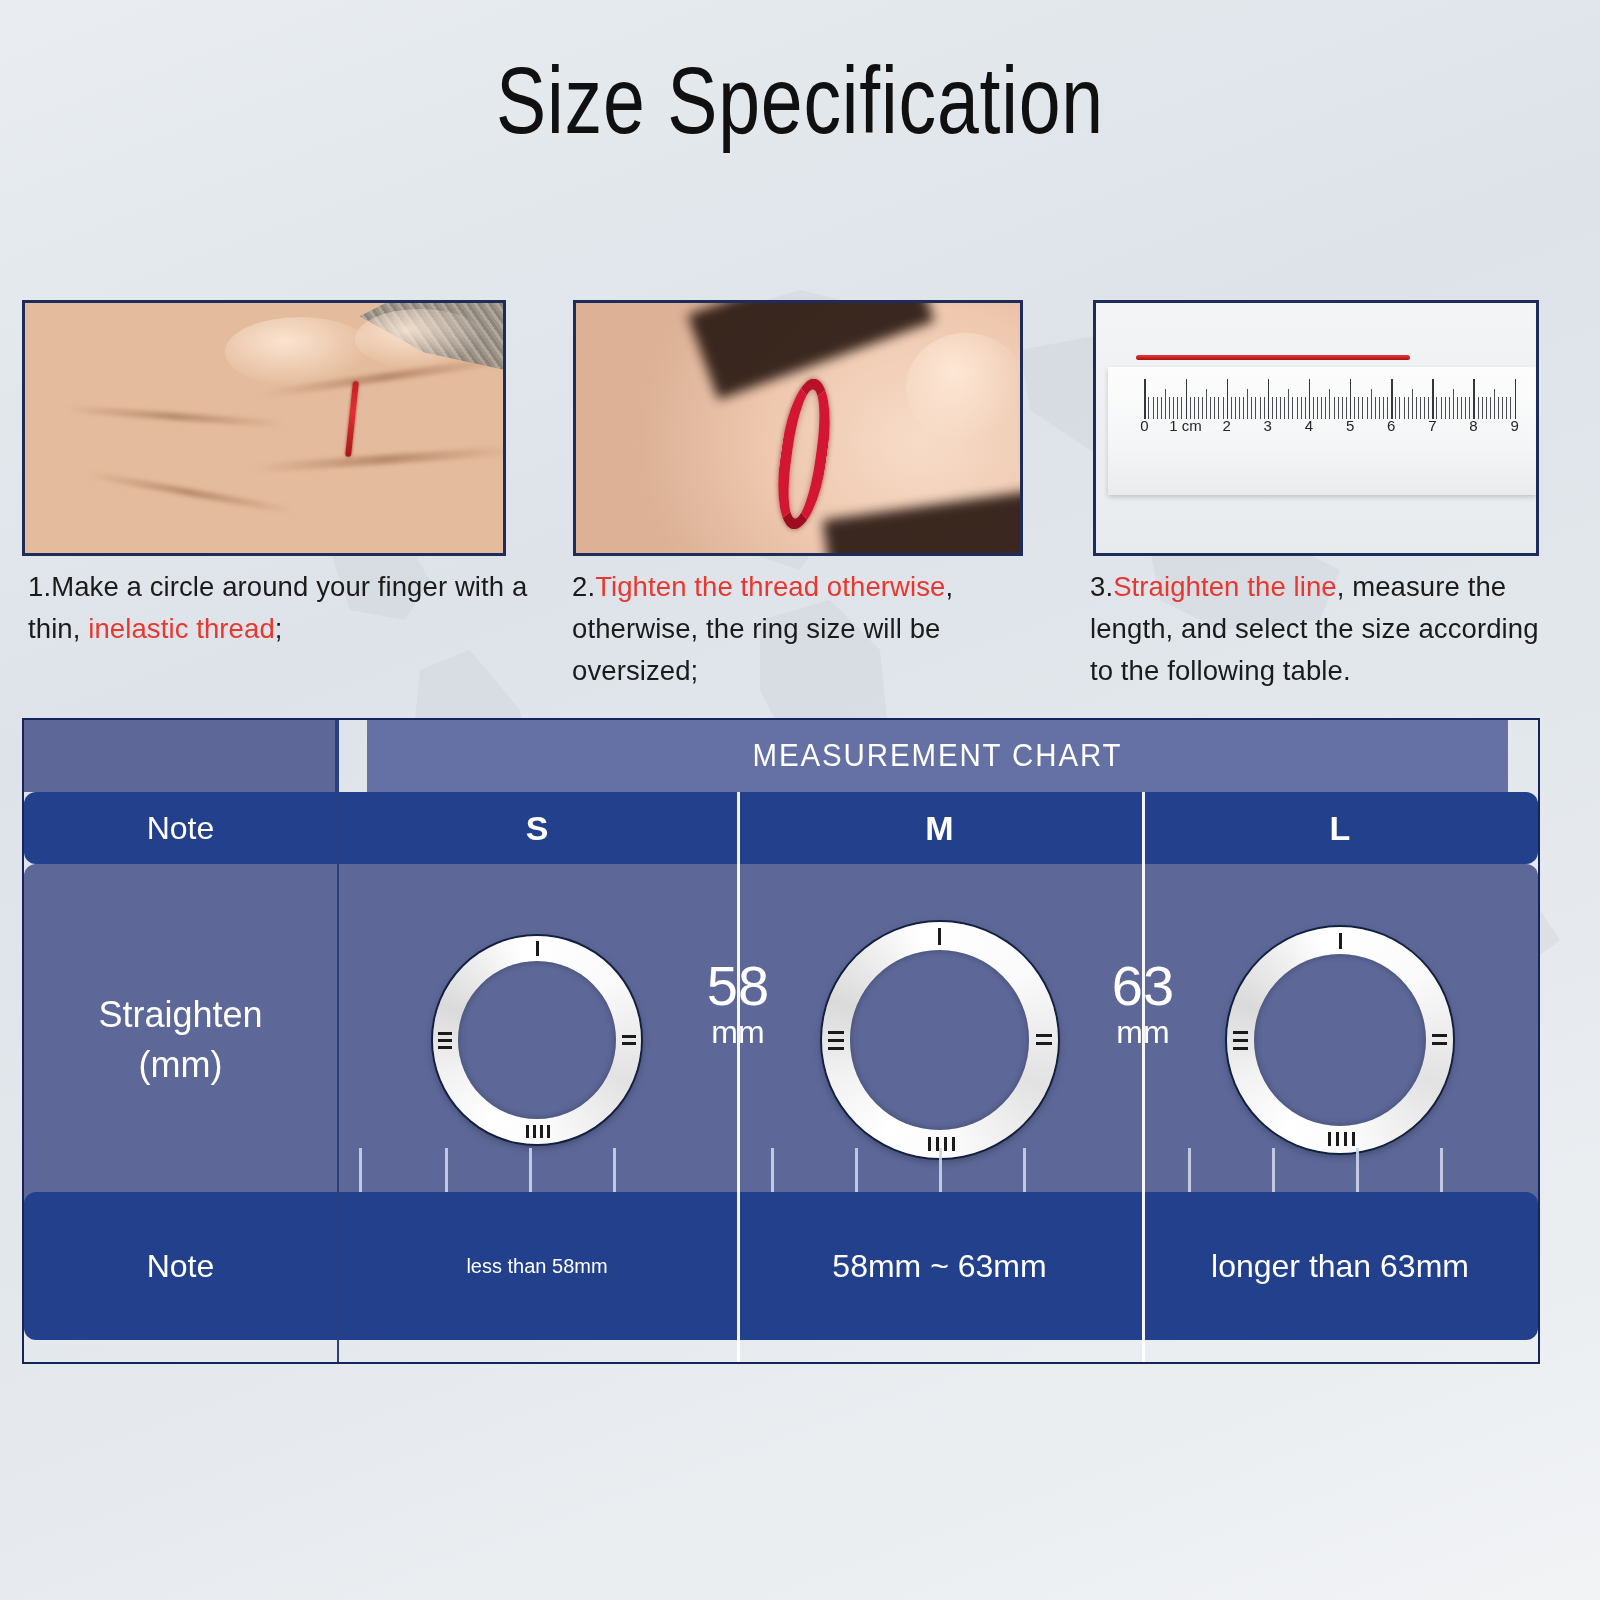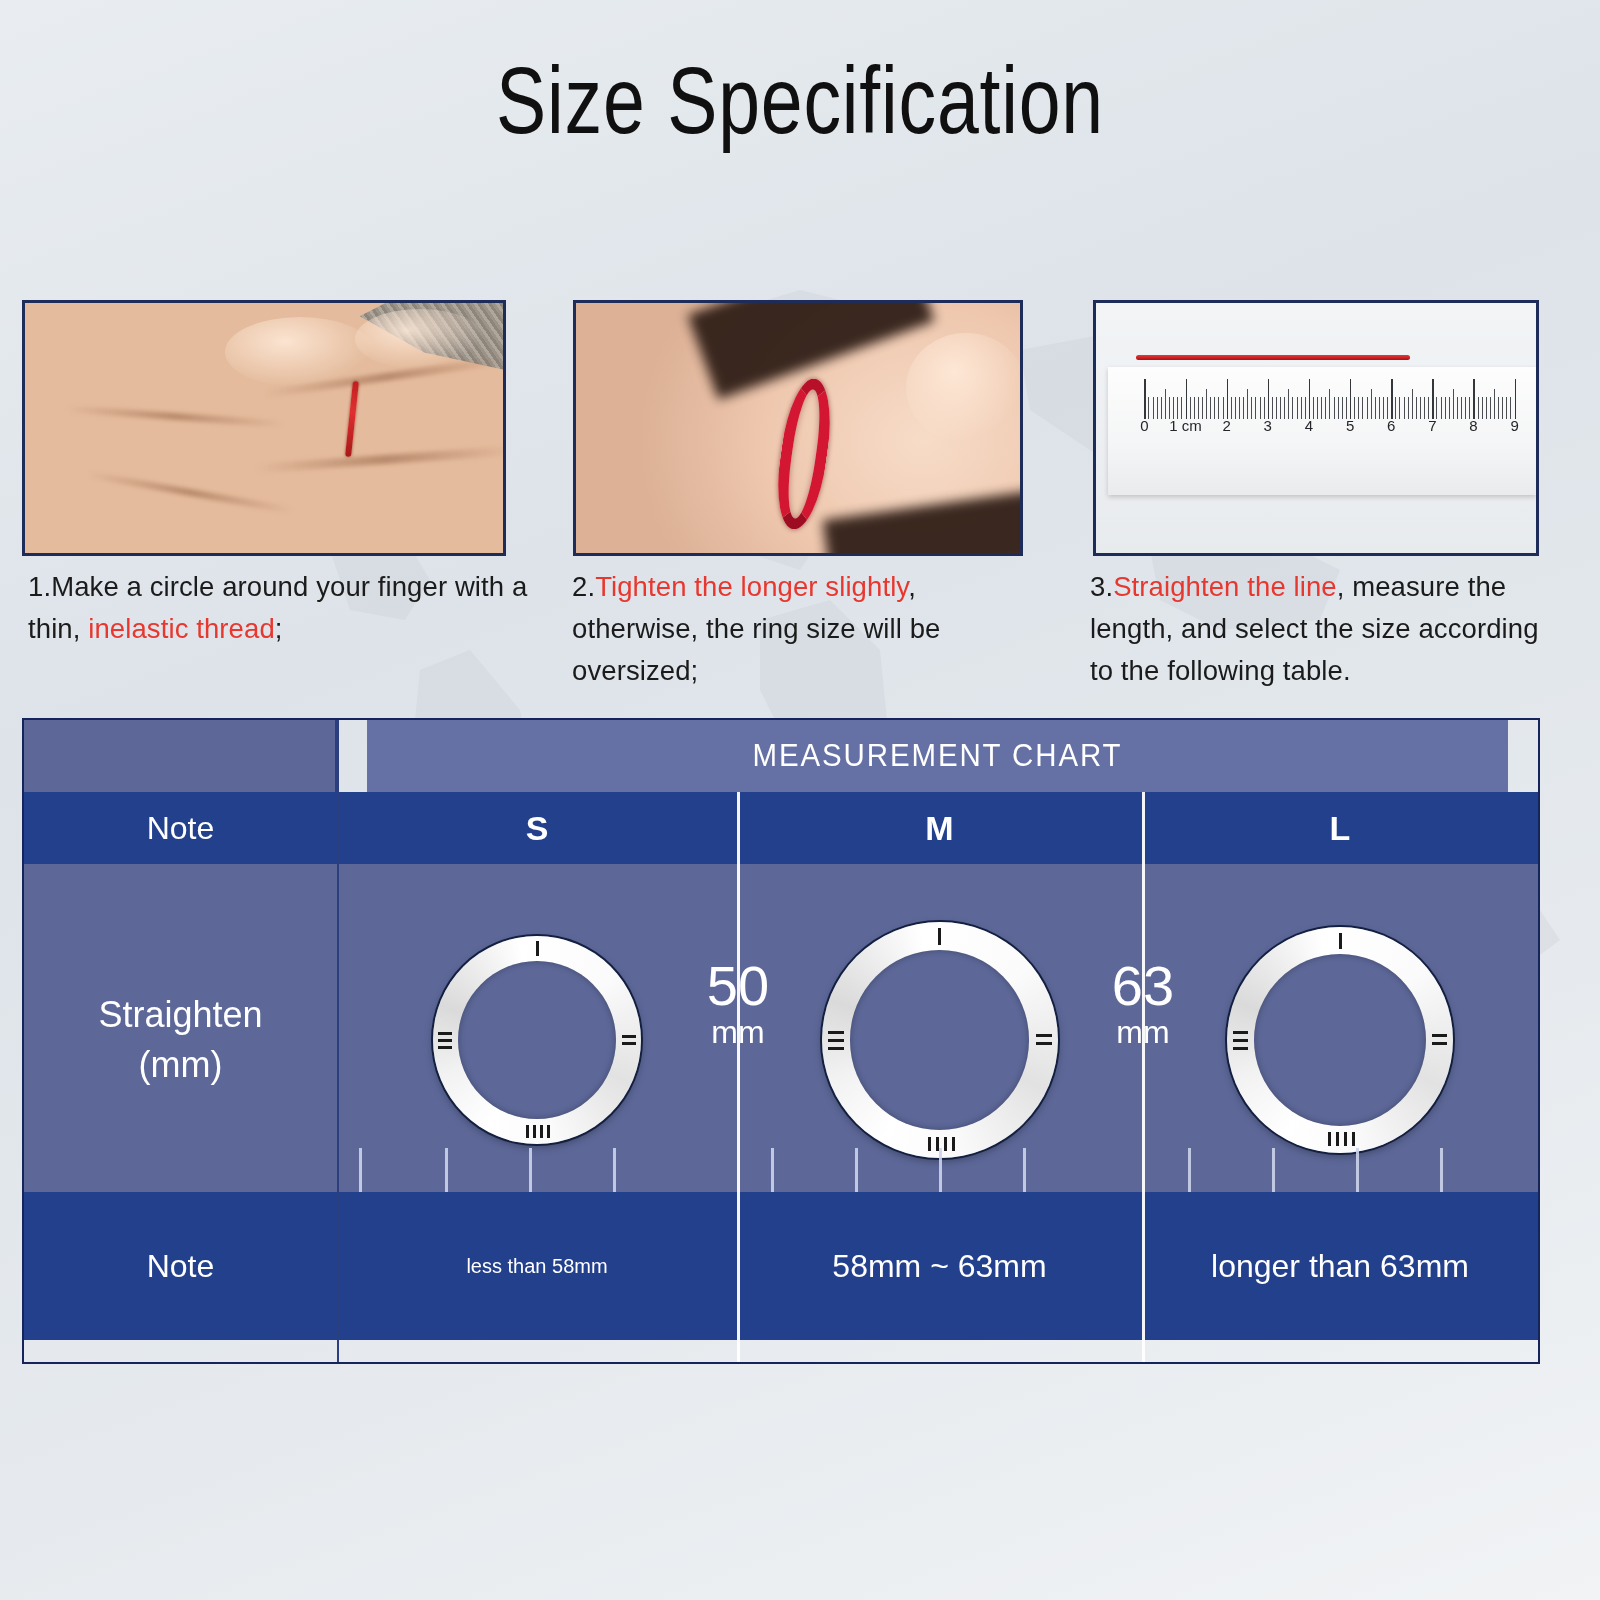--- a/index.html
+++ b/index.html
@@ -137,21 +137,21 @@
 
   
   #table {
     position:absolute;
     left:22px; top:718px;
     width:1518px; height:646px;
     border:2px solid #15255c;
     overflow:hidden;
   }
 
-  .row { position:absolute; left:0; width:100%; display:flex; }
+  .row { position:absolute; left:0; width:100%; display:flex;border-radius:12px; }
   .cell {
     position:relative;
     display:flex; align-items:center; justify-content:center;
     text-align:center; color:#ffffff;
   }
 
   
   #row-header { top:0; height:72px; }
   #row-header .cell-label { width:313px; background:#5d6899; border-right:2px solid #2b3f7e; }
   #row-header .cell-title {
@@ -383,21 +383,21 @@
       </div>
       <div class="red-thread-line"></div>
     </div>
   </div>
 
   <div class="caption" id="cap1">
     <span>1.</span><span>Make a circle around your finger with a thin, </span><span class="hl">inelastic thread</span><span>;</span>
   </div>
 
   <div class="caption" id="cap2">
-    <span>2.</span><span class="hl">Tighten the longer slightly</span><span>, otherwise, the ring size will be oversized;</span>
+    <span>2.</span><span class="hl">Tighten the thread otherwise</span><span>, otherwise, the ring size will be oversized;</span>
   </div>
 
   <div class="caption" id="cap3">
     <span>3.</span><span class="hl">Straighten the line</span><span>, measure the length, and select the size according to the following table.</span>
   </div>
 
   <div id="table">
 
     <div class="row" id="row-header">
       <div class="cell cell-label"></div>
@@ -492,21 +492,21 @@
       <div class="cell c1">less than 58mm</div>
       <div class="cell c2">58mm ~ 63mm</div>
       <div class="cell c3">longer than 63mm</div>
     </div>
 
     <div class="vsep-left" style="left:313px;top:0;height:646px;"></div>
     <div class="vsep" style="left:713px;top:72px;height:574px;"></div>
     <div class="vsep" style="left:1118px;top:72px;height:574px;"></div>
 
     <div class="gaplabel" style="left:666px;top:238px;width:96px;">
-      <span class="num">50</span>
+      <span class="num">58</span>
       <span class="unit">mm</span>
     </div>
     <div class="gaplabel" style="left:1071px;top:238px;width:96px;">
       <span class="num">63</span>
       <span class="unit">mm</span>
     </div>
 
   </div>
 </div>
 

